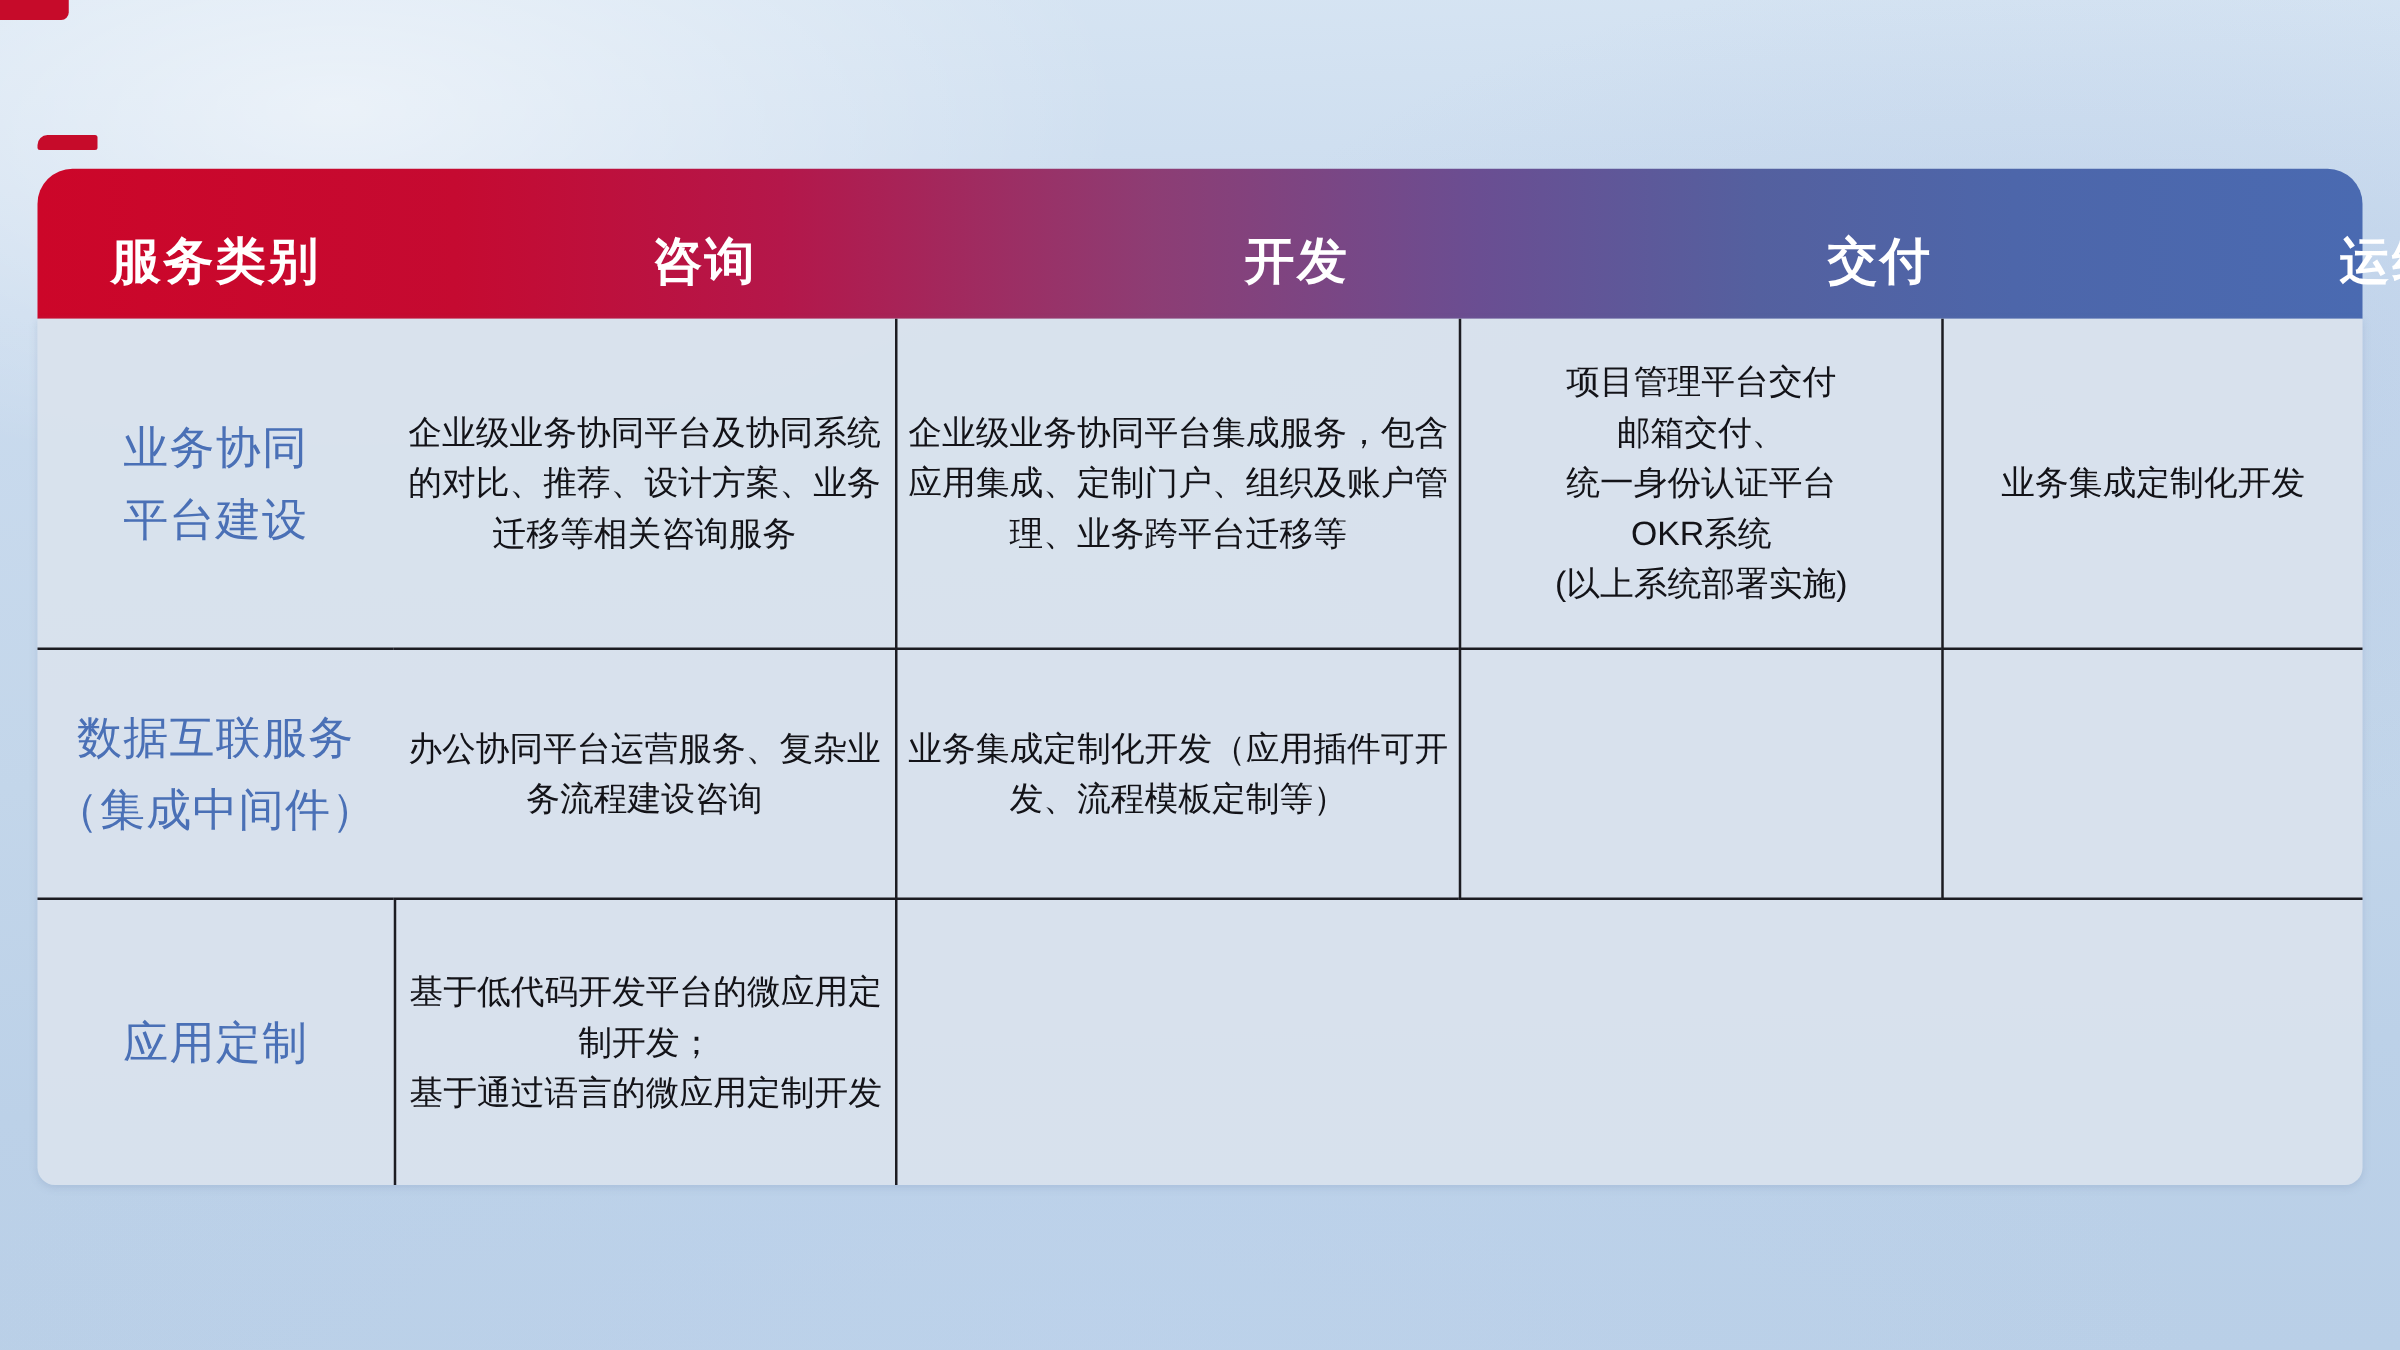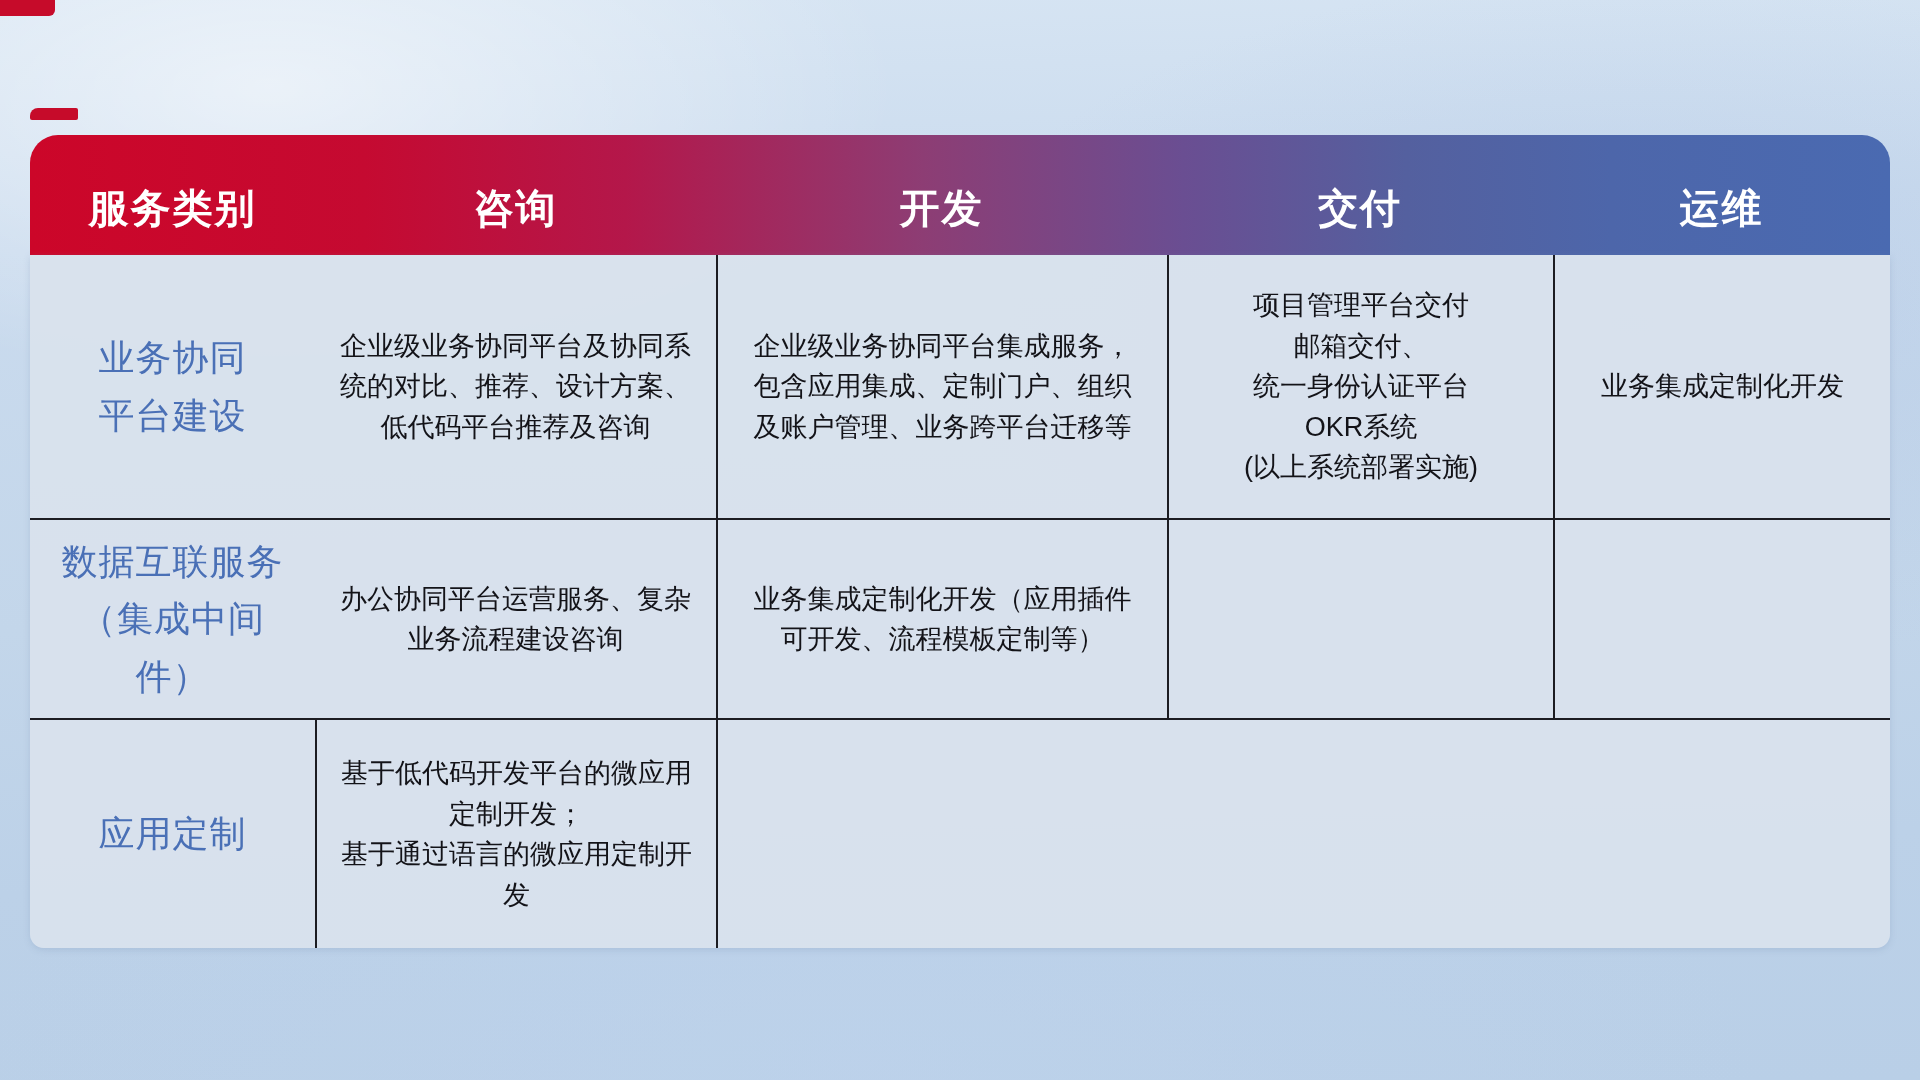--- a/index.html
+++ b/index.html
@@ -33,20 +33,21 @@
     display: grid;
     grid-template-columns: 285px 401px 451px 386px 337px;
   }
   .table-header {
     height: 120px;
     border-radius: 28px 28px 0 0;
     background: linear-gradient(90deg,
       #cc0629 0%, #c50a31 18%, #b4174a 32%,
       #8d3d74 48%, #6a4e92 62%, #54609f 74%,
       #4d66aa 85%, #4a6ab1 100%);
+    gap: 48px;
   }
   .table-header .hcell {
     display: flex; align-items: center; justify-content: center;
     color: #ffffff; font-size: 40px; font-weight: bold;
     letter-spacing: 2px;
     padding-top: 26px; 
   }
   .table-body {
     display: grid;
     grid-template-rows: 265px 200px 228px;
@@ -54,21 +55,21 @@
     border-radius: 0 0 14px 14px;
     box-shadow: 0 2px 6px rgba(120,145,180,0.25);
   }
   .cell {
     display: flex; align-items: center; justify-content: center;
     text-align: center;
     white-space: pre-line;
     color: #131318;
     font-size: 27px;
     line-height: 1.5;
-    padding: 10px 24px;
+    padding: 10px 4px;
   }
   .cell.category {
     color: #4a70b6;
     font-size: 36px;
     font-weight: normal;
     line-height: 1.6;
     letter-spacing: 1px;
   }
   
   .v-line { border-left: 2px solid #1c1c22; }
@@ -90,21 +91,21 @@
     <div class="hcell">开发</div>
     <div class="hcell">交付</div>
     <div class="hcell">运维</div>
   </div>
 
   <div class="table-body">
 
     <div class="grid-cols row-line">
       <div class="cell category">业务协同
 平台建设</div>
-      <div class="cell">企业级业务协同平台及协同系统的对比、推荐、设计方案、低代码平台推荐及咨询</div>
+      <div class="cell">企业级业务协同平台及协同系统的对比、推荐、设计方案、业务迁移等相关咨询服务</div>
       <div class="cell v-line">企业级业务协同平台集成服务，包含应用集成、定制门户、组织及账户管理、业务跨平台迁移等</div>
       <div class="cell v-line">项目管理平台交付
 邮箱交付、
 统一身份认证平台
 OKR系统
 (以上系统部署实施)</div>
       <div class="cell v-line">业务集成定制化开发</div>
     </div>
 
     <div class="grid-cols row-line">

